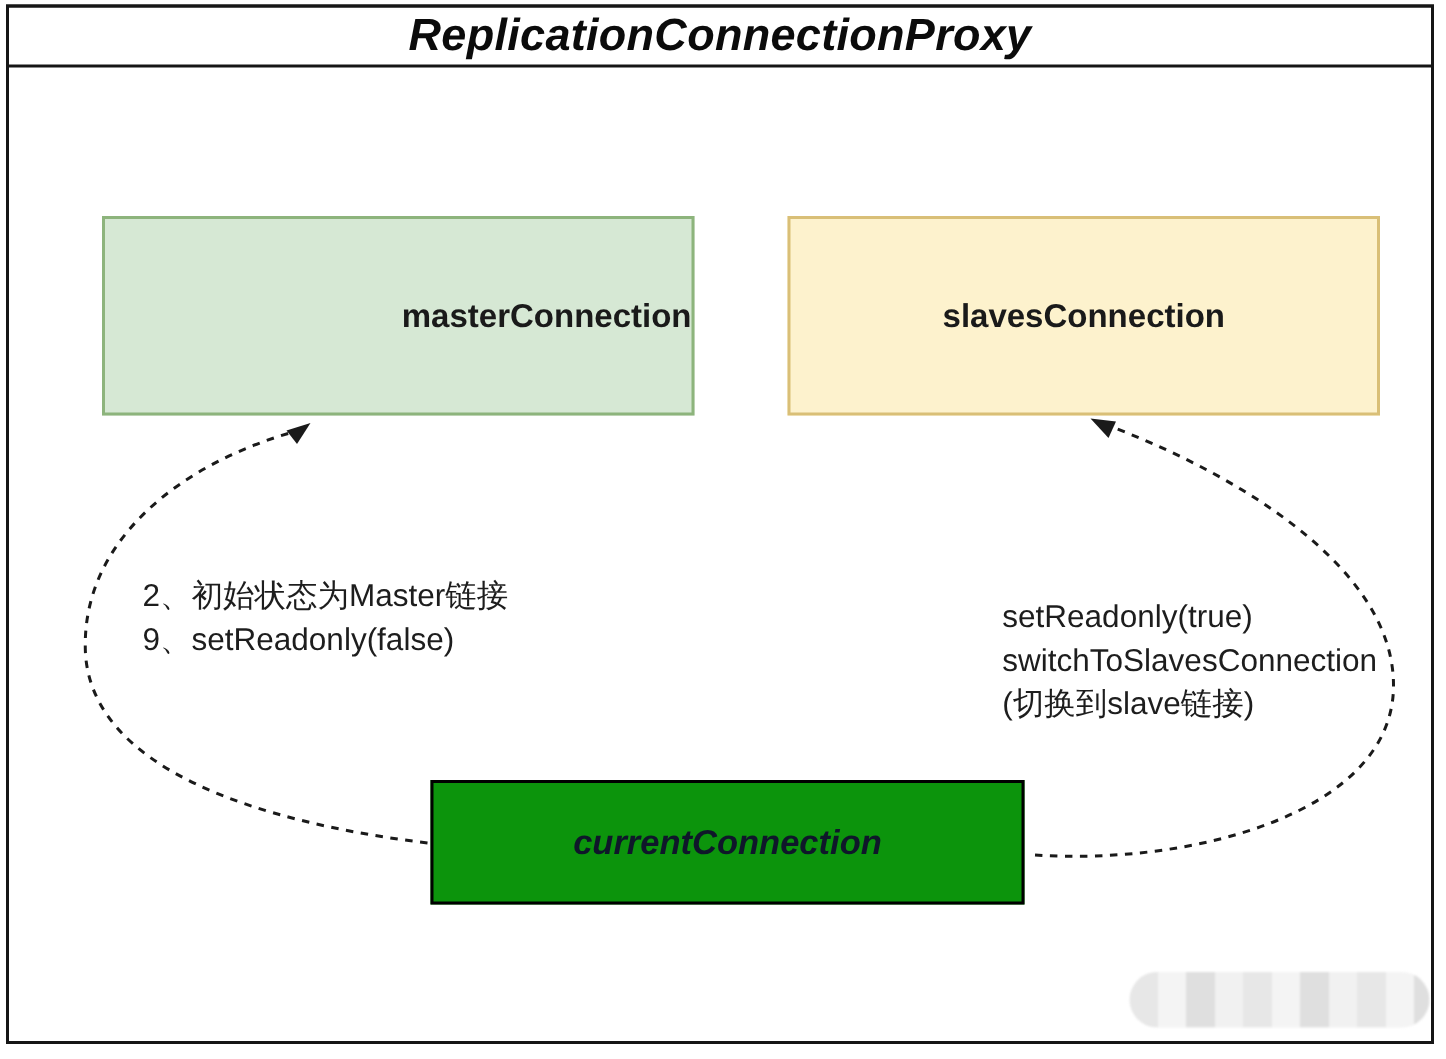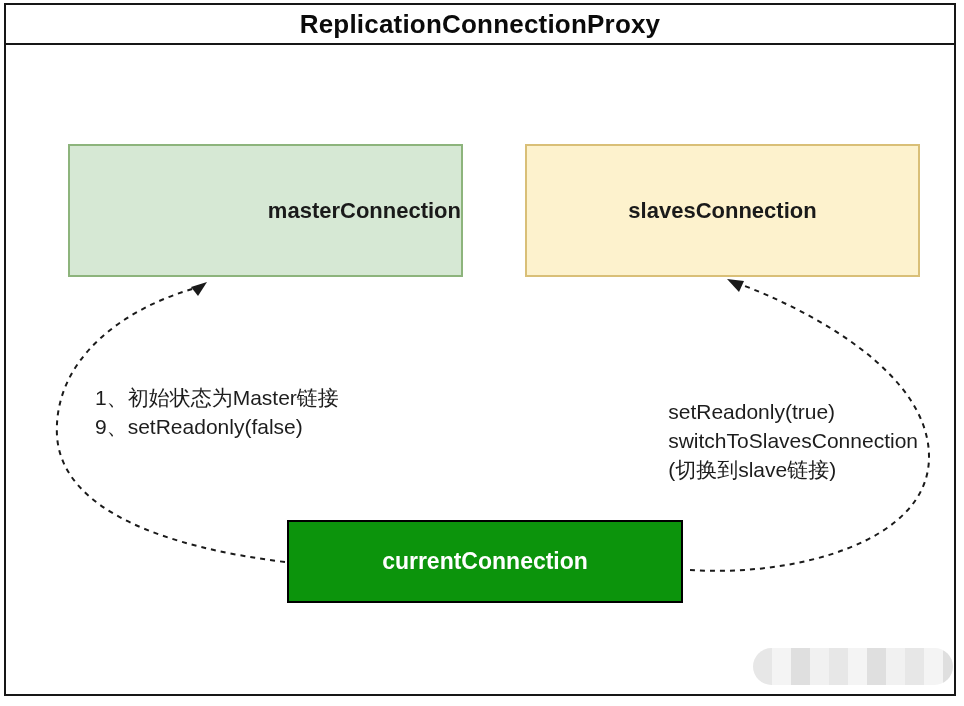--- a/index.html
+++ b/index.html
@@ -10,21 +10,21 @@
   .frame{
     position:absolute;left:4px;top:3px;width:952px;height:693px;
     border:2px solid #161616;box-sizing:border-box;background:transparent;
   }
   .titlebar{
     position:absolute;left:4px;top:3px;width:952px;height:42px;
     border:2px solid #161616;box-sizing:border-box;
     display:flex;align-items:center;justify-content:center;z-index:2;
   }
   .title{
-    font-size:26px;font-weight:bold;color:#0b0b0b;letter-spacing:0.2px;
+    font-size:30px;font-weight:bold;color:#0b0b0b;letter-spacing:0.2px;font-style:italic;
   }
   .node{
     position:absolute;display:flex;align-items:center;justify-content:center;
     border:2px solid #000;box-sizing:border-box;font-weight:bold;font-size:22px;
     color:#1a1a1a;z-index:3;text-align:center;
   }
   #node-master{left:68px;top:144px;width:395px;height:133px;justify-content:flex-end;}
   #node-slaves{left:525px;top:144px;width:395px;height:133px;}
   #node-current{left:287px;top:520px;width:396px;height:83px;font-size:23px;}
   .ann{
@@ -62,26 +62,26 @@
   </svg>
 
   <div class="node" id="node-master" style="background-color: rgb(214, 232, 212); border-color: rgb(141, 180, 124); color: rgb(26, 26, 26);">
     <span>masterConnection</span>
   </div>
 
   <div class="node" id="node-slaves" style="background-color: rgb(253, 242, 205); border-color: rgb(217, 191, 119); color: rgb(26, 26, 26);">
     <span>slavesConnection</span>
   </div>
 
-  <div class="node" id="node-current" style="background-color: rgb(12, 148, 12); border-color: rgb(0, 0, 0); color: #ffffff;">
+  <div class="node" id="node-current" style="background-color: rgb(12, 148, 12); border-color: rgb(0, 0, 0); color: #0f172a; font-style: italic;">
     <span>currentConnection</span>
   </div>
 
   <div class="ann" id="ann-left">
-    <div>1、初始状态为Master链接</div>
+    <div>2、初始状态为Master链接</div>
     <div>9、setReadonly(false)</div>
   </div>
 
   <div class="ann" id="ann-right">
     <div>setReadonly(true)</div>
     <div>switchToSlavesConnection</div>
     <div>(切换到slave链接)</div>
   </div>
 
   <div class="watermark"></div>

